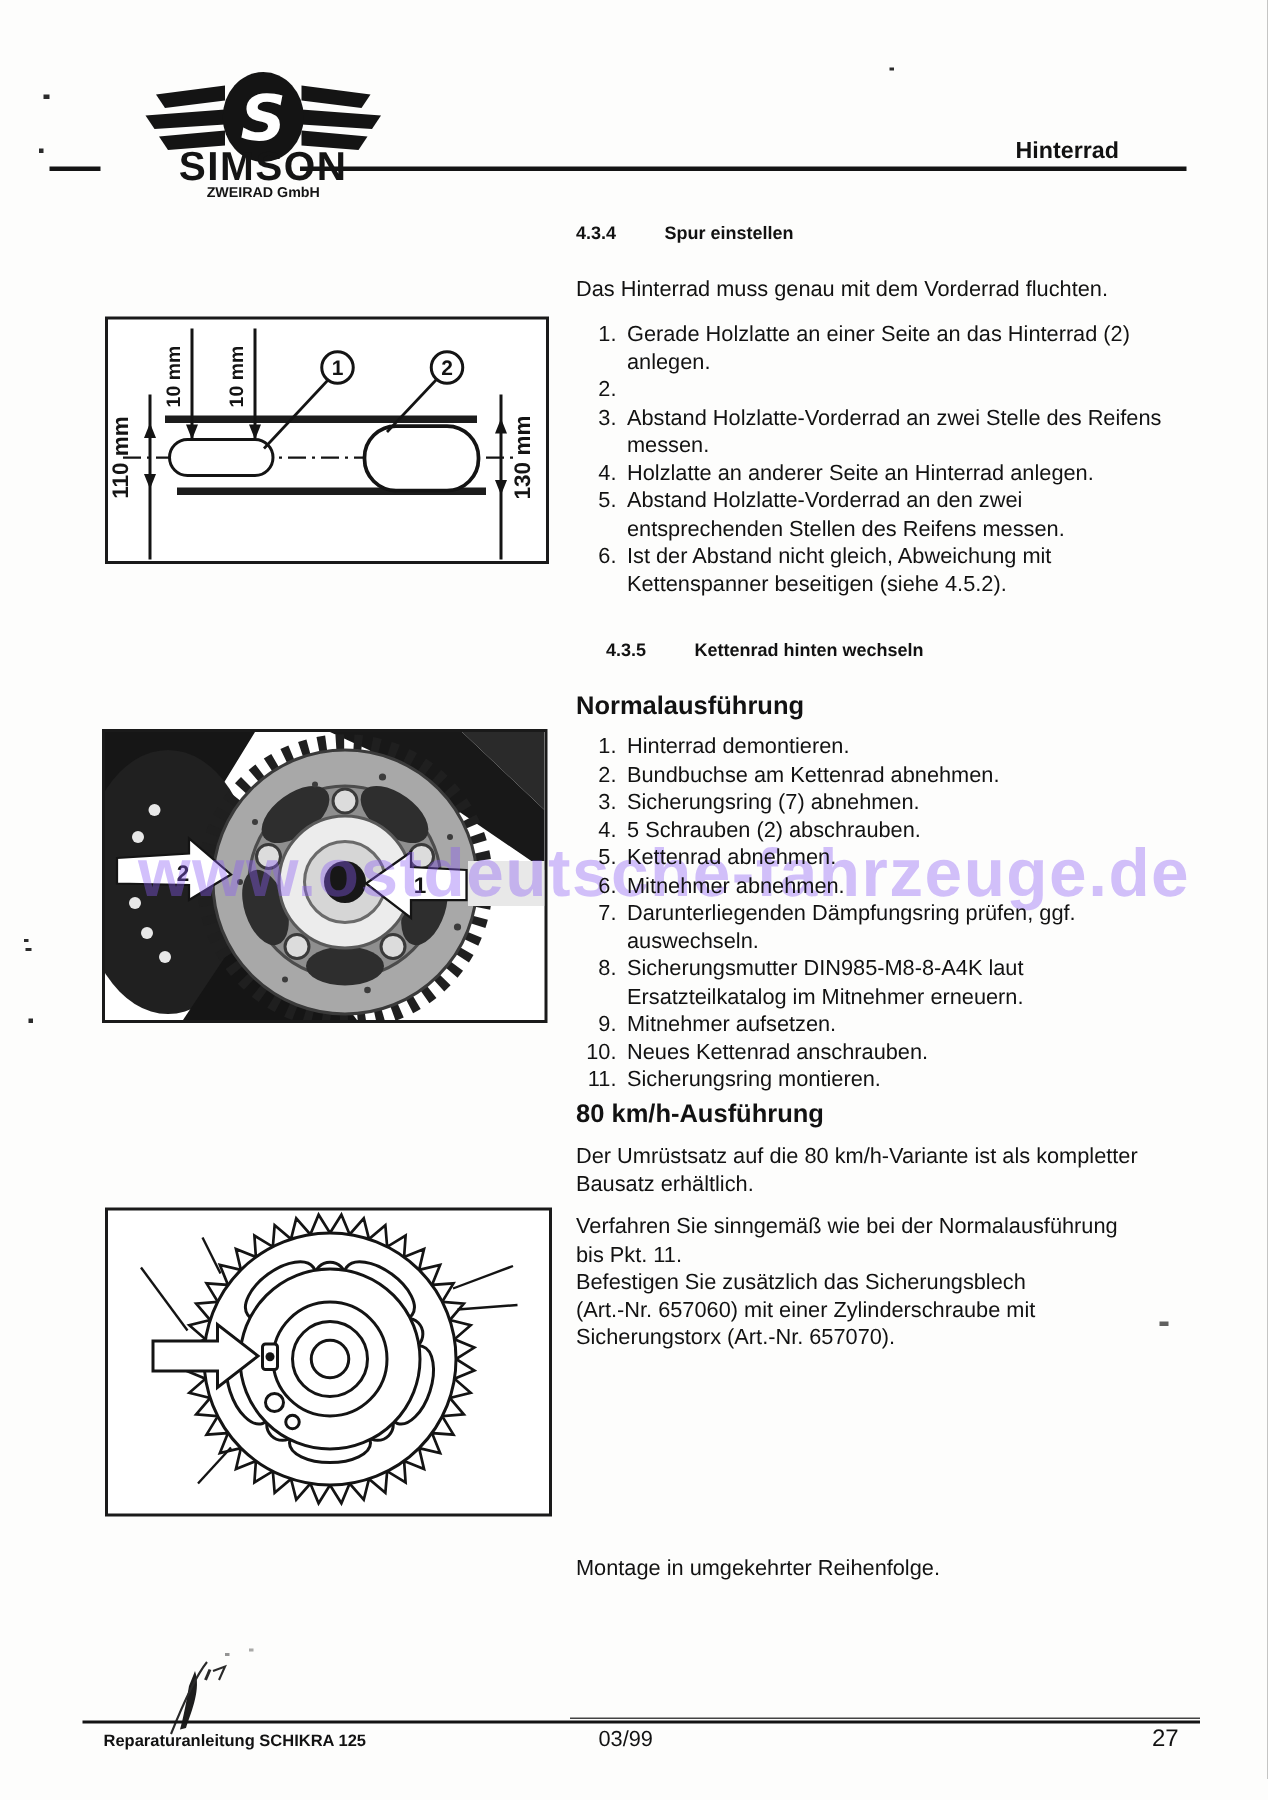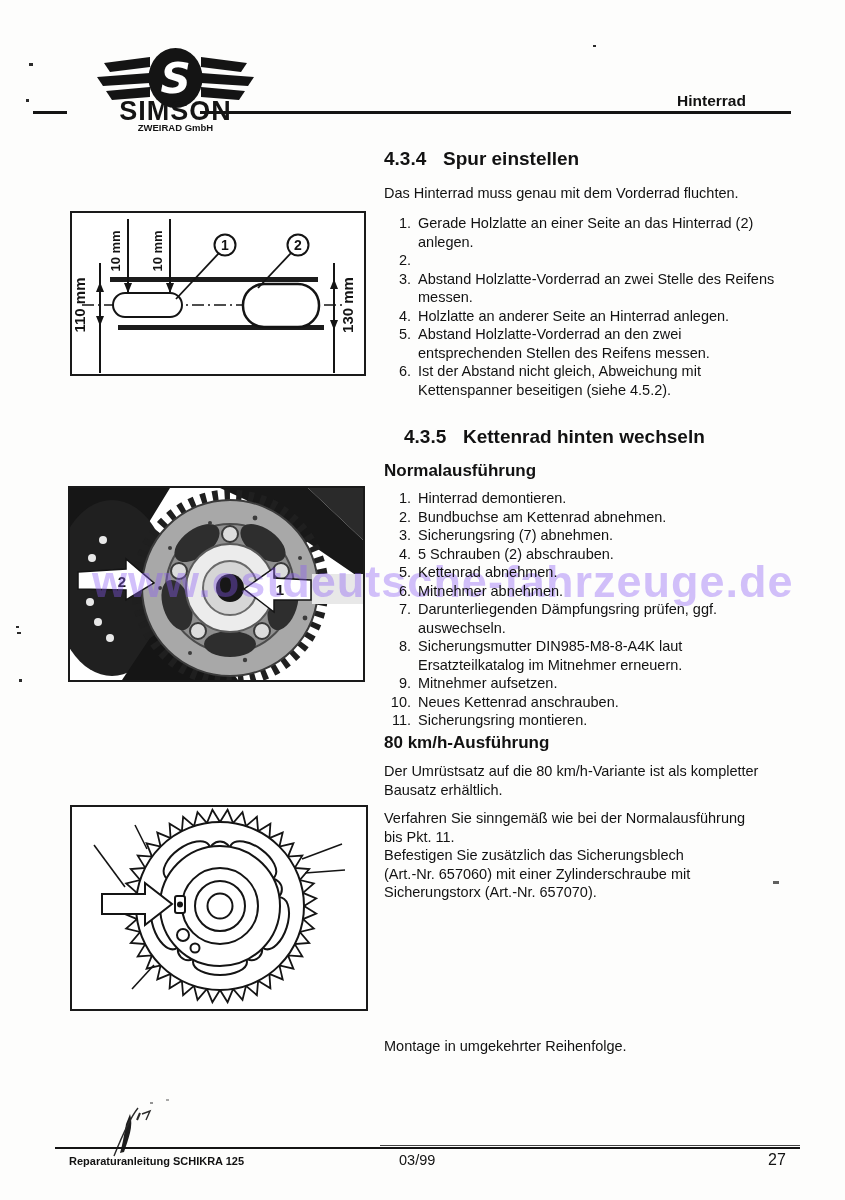--- a/index.html
+++ b/index.html
@@ -5,21 +5,21 @@
   html,body{margin:0;padding:0;background:#9a9a9a;}
   .page{position:relative;width:845px;height:1200px;background:#fdfdfc;overflow:hidden;
         font-family:"Liberation Sans","DejaVu Sans",sans-serif;color:#121212;}
   .abs{position:absolute;}
   .pre{white-space:pre-line;}
   
   .brand-name{font-weight:bold;font-size:27px;letter-spacing:1px;}
   .chapter{font-weight:bold;font-size:15.5px;}
   .rule{background:#141414;}
   
-  .h-sec{font-weight:bold;font-size:19px;display:flex;}
+  .h-sec{font-weight:bold;font-size:12px;display:flex;}
   .h-sec .num{width:59px;flex:none;}
   .body-txt{font-size:14.5px;line-height:18.5px;}
   .steps{font-size:14.5px;line-height:18.5px;width:430px;}
   .step{display:flex;}
   .step .n{width:27px;flex:none;text-align:right;padding-right:7px;}
   .subhead{font-weight:bold;font-size:17px;}
   
   .fig{border:2px solid #1a1a1a;background:#fff;}
   .fig svg{display:block;}
   

